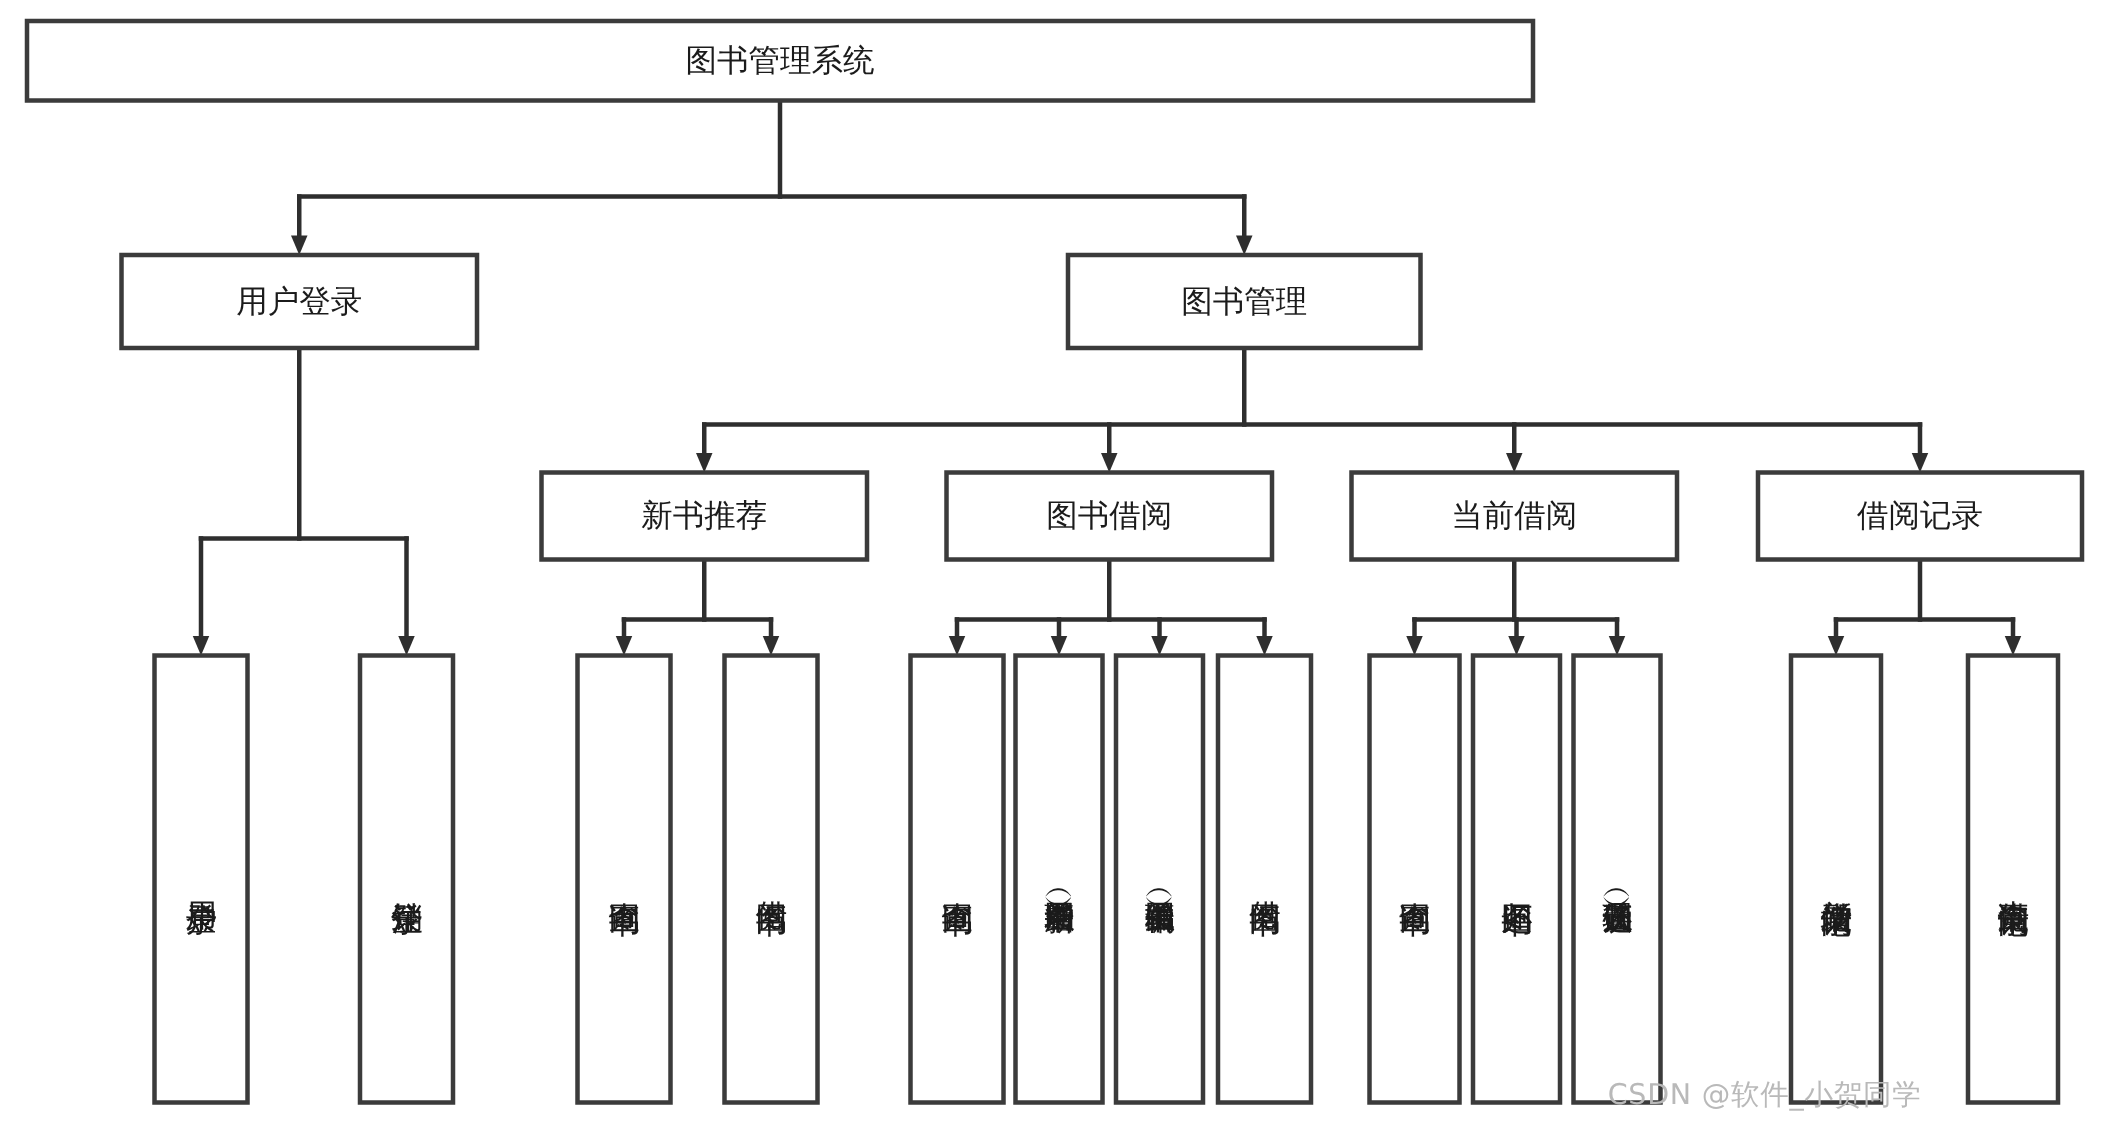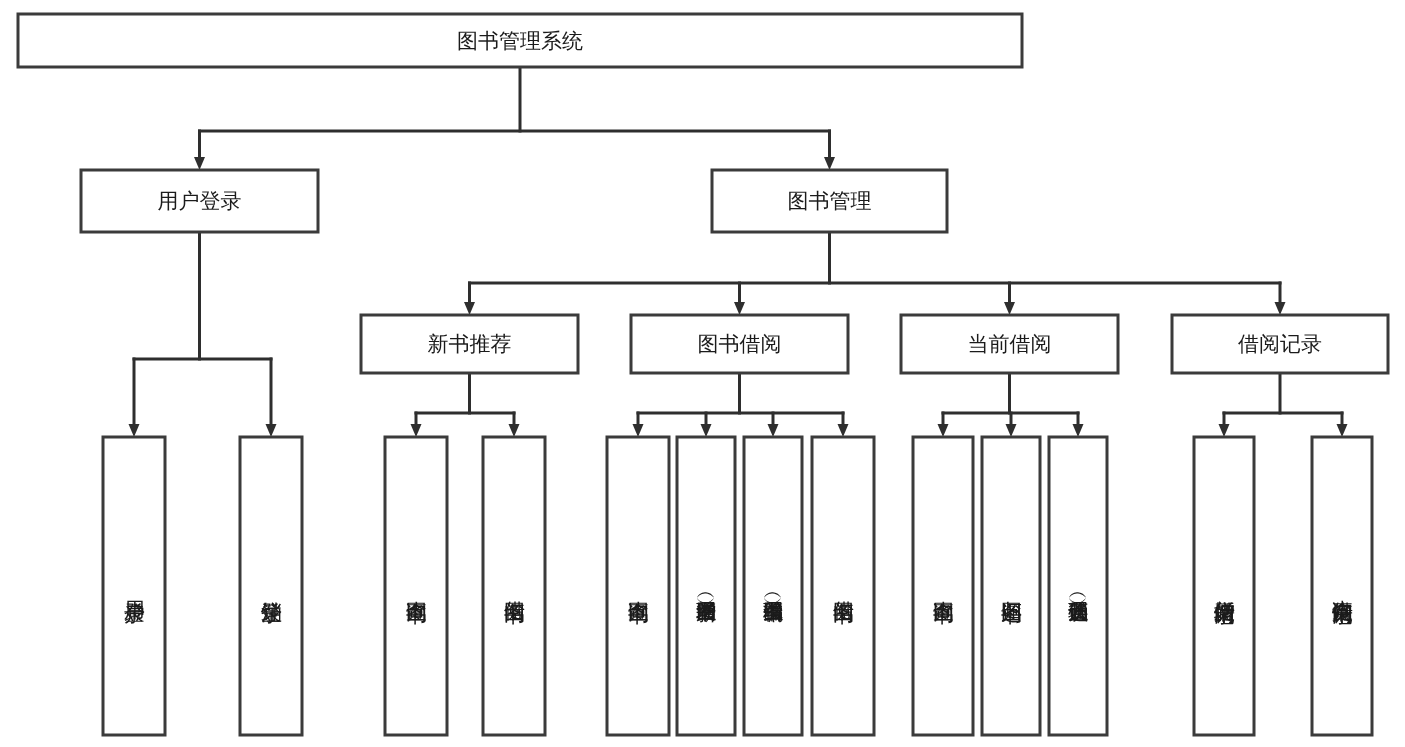--- a/index.html
+++ b/index.html
@@ -217,14 +217,15 @@
       <div class="node-label-v" style="left: 677px; top: 437px; width: 58px; height: 298px; font-size: 20px; letter-spacing: 0px;">新增图书（管理员）</div>
       <div class="node-label-v" style="left: 744px; top: 437px; width: 58px; height: 298px; font-size: 20px; letter-spacing: 0px;">编辑图书（管理员）</div>
       <div class="node-label-v" style="left: 812px; top: 437px; width: 62px; height: 298px;">借阅图书</div>
       <div class="node-label-v" style="left: 913px; top: 437px; width: 60px; height: 298px;">查询图书</div>
       <div class="node-label-v" style="left: 982px; top: 437px; width: 58px; height: 298px;">归还图书</div>
       <div class="node-label-v" style="left: 1049px; top: 437px; width: 58px; height: 298px; font-size: 20px; letter-spacing: 0px;">确认归还（管理员）</div>
       <div class="node-label-v" style="left: 1194px; top: 437px; width: 60px; height: 298px; font-size: 21px;">新增借阅记录</div>
       <div class="node-label-v" style="left: 1312px; top: 437px; width: 60px; height: 298px; font-size: 21px;">查询借阅记录</div>
     </div>
 
+  <div class="watermark">CSDN @软件_小贺同学</div>
 
 </div>
 
 </body></html>

